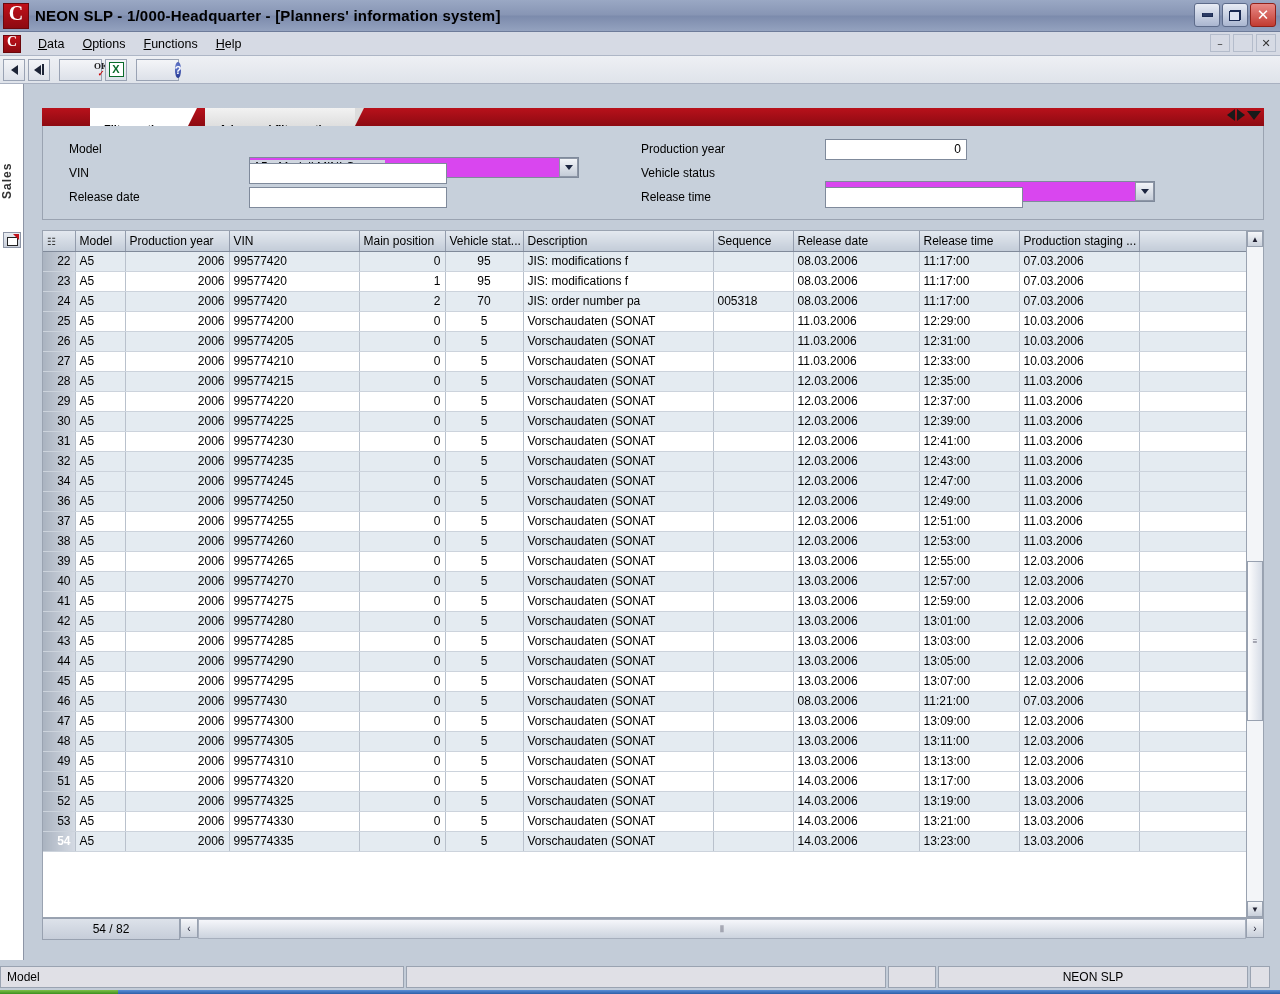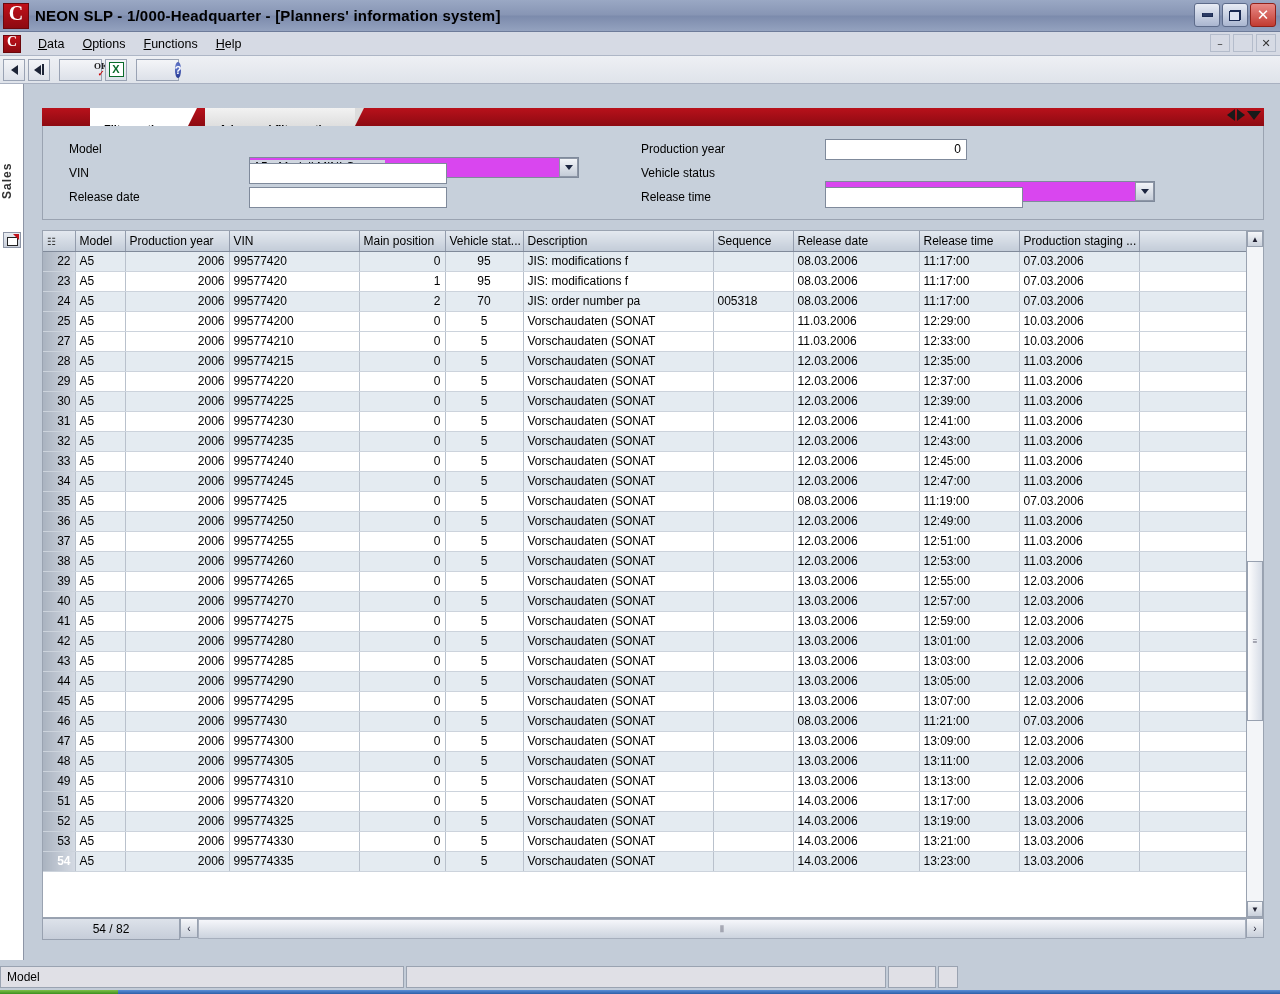--- a/index.html
+++ b/index.html
@@ -474,20 +474,34 @@
             <td>995774200</td>
             <td class="num">0</td>
             <td class="ctr">5</td>
             <td>Vorschaudaten (SONAT</td>
             <td></td>
             <td>11.03.2006</td>
             <td>12:29:00</td>
             <td>10.03.2006</td>
             <td></td>
           </tr>
+          <tr class="alt">
+            <td class="rn">26</td>
+            <td>A5</td>
+            <td class="num">2006</td>
+            <td>995774205</td>
+            <td class="num">0</td>
+            <td class="ctr">5</td>
+            <td>Vorschaudaten (SONAT</td>
+            <td></td>
+            <td>11.03.2006</td>
+            <td>12:31:00</td>
+            <td>10.03.2006</td>
+            <td></td>
+          </tr>
           <tr>
             <td class="rn">27</td>
             <td>A5</td>
             <td class="num">2006</td>
             <td>995774210</td>
             <td class="num">0</td>
             <td class="ctr">5</td>
             <td>Vorschaudaten (SONAT</td>
             <td></td>
             <td>11.03.2006</td>
@@ -558,60 +572,32 @@
             <td>995774235</td>
             <td class="num">0</td>
             <td class="ctr">5</td>
             <td>Vorschaudaten (SONAT</td>
             <td></td>
             <td>12.03.2006</td>
             <td>12:43:00</td>
             <td>11.03.2006</td>
             <td></td>
           </tr>
-          <tr>
-            <td class="rn">33</td>
-            <td>A5</td>
-            <td class="num">2006</td>
-            <td>995774240</td>
-            <td class="num">0</td>
-            <td class="ctr">5</td>
-            <td>Vorschaudaten (SONAT</td>
-            <td></td>
-            <td>12.03.2006</td>
-            <td>12:45:00</td>
-            <td>11.03.2006</td>
-            <td></td>
-          </tr>
           <tr class="alt">
             <td class="rn">34</td>
             <td>A5</td>
             <td class="num">2006</td>
             <td>995774245</td>
             <td class="num">0</td>
             <td class="ctr">5</td>
             <td>Vorschaudaten (SONAT</td>
             <td></td>
             <td>12.03.2006</td>
             <td>12:47:00</td>
             <td>11.03.2006</td>
-            <td></td>
-          </tr>
-          <tr>
-            <td class="rn">35</td>
-            <td>A5</td>
-            <td class="num">2006</td>
-            <td>99577425</td>
-            <td class="num">0</td>
-            <td class="ctr">5</td>
-            <td>Vorschaudaten (SONAT</td>
-            <td></td>
-            <td>08.03.2006</td>
-            <td>11:19:00</td>
-            <td>07.03.2006</td>
             <td></td>
           </tr>
           <tr class="alt">
             <td class="rn">36</td>
             <td>A5</td>
             <td class="num">2006</td>
             <td>995774250</td>
             <td class="num">0</td>
             <td class="ctr">5</td>
             <td>Vorschaudaten (SONAT</td>
@@ -884,17 +870,18 @@
       </div>
       <div class="arr">›</div>
     </div>
   </div>
 </div>
 
 <div id="statusbar">
   <div class="sbcell s1">Model</div>
   <div class="sbcell s2"></div>
   <div class="sbcell s3"></div>
+  <div class="sbcell s4">NEON SLP</div>
   <div class="sbcell s5"></div>
 </div>
 <div id="taskbarstrip">
   <div class="start"></div>
 </div>
 
 </body></html>

